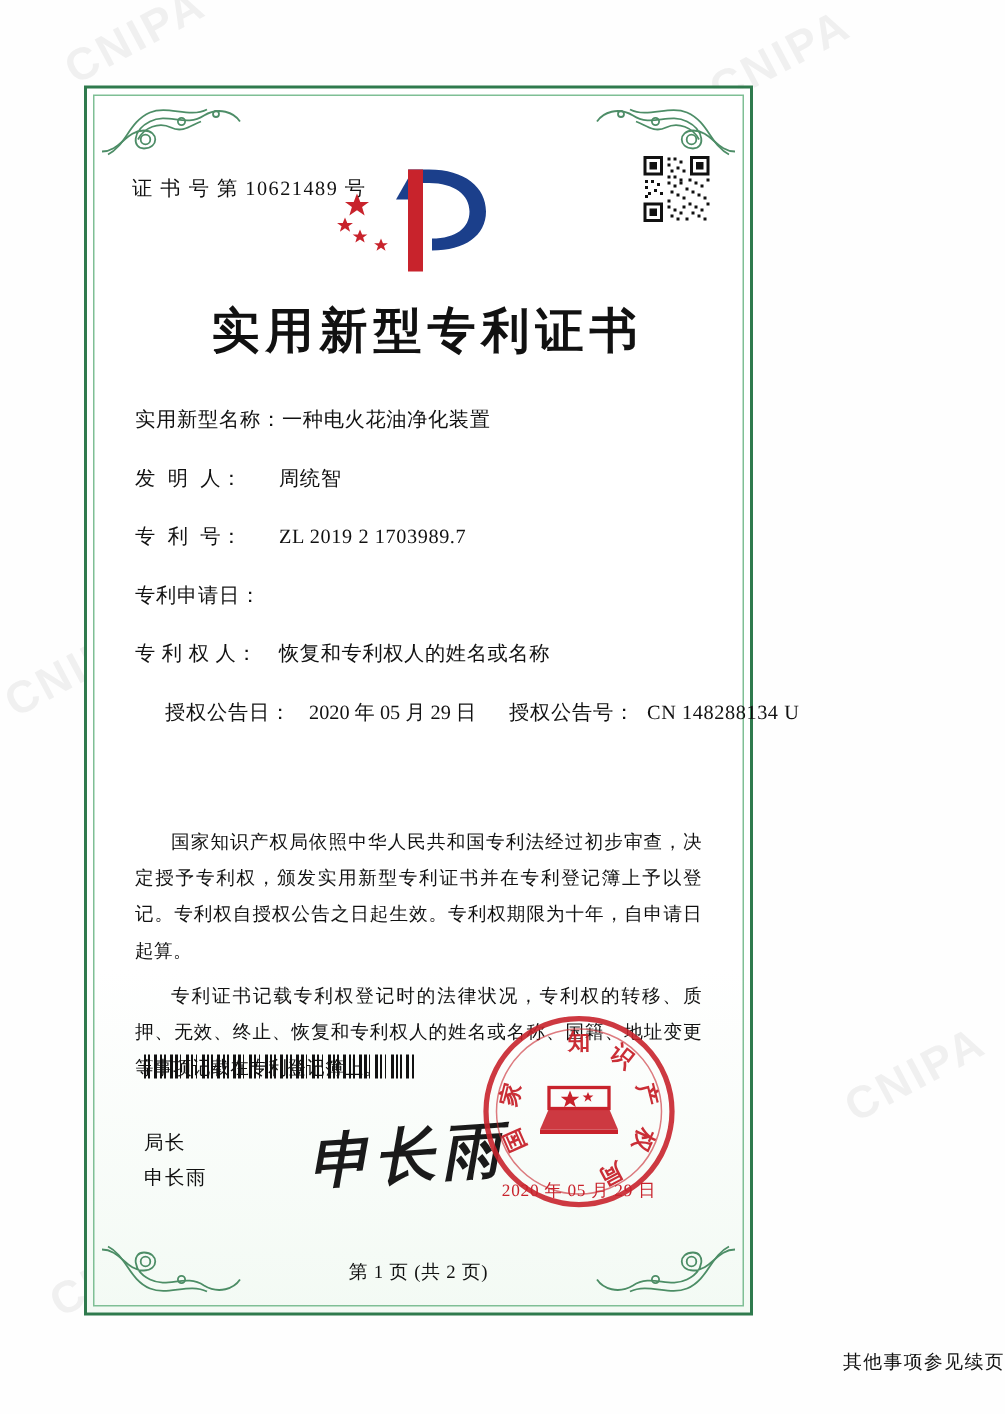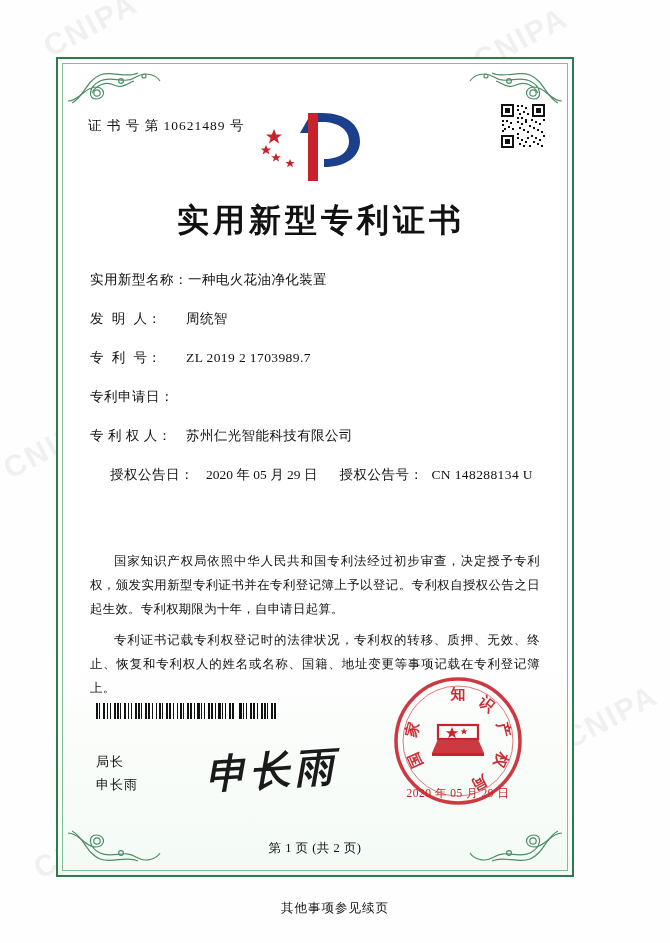--- a/index.html
+++ b/index.html
@@ -37,21 +37,21 @@
   .wm4 { top: 430px; left: 0px;   font-size: 30px; transform: rotate(-28deg); }
   .wm5 { top: 700px; left: 560px; font-size: 30px; transform: rotate(-28deg); }
   .wm6 { top: 830px; left: 30px;  font-size: 30px; transform: rotate(-28deg); }
   .wm7 { top: 560px; left: 245px; font-size: 30px; transform: rotate(-28deg); color: rgba(150,150,150,0.10); }
 
   
   .frame {
     position: absolute;
     left: 56px;
     top: 57px;
-    width: 518px;
+    width: 446px;
     height: 820px;
     border: 2px solid #2f7a4d;
     box-sizing: border-box;
     background: linear-gradient(180deg, #ffffff 0%, #ffffff 72%, #f3faf4 100%);
   }
   .frame-inner {
     position: absolute;
     inset: 4px;
     border: 1px solid #7fbf95;
   }
@@ -232,21 +232,21 @@
     text-align: center;
     font-size: 12.5px;
     letter-spacing: 0.5px;
   }
 
   
   .note {
     position: absolute;
     left: 0; right: 0;
     top: 900px;
-    text-align: center;
+    text-align: right;
     font-size: 12.5px;
     letter-spacing: 1px;
     color: #111;
   }
 </style>
 </head>
 <body>
 
 <div class="page">
 
@@ -399,21 +399,21 @@
       </div>
       <div class="field">
         <span class="label">专  利  号：</span>
         <span class="value">ZL 2019 2 1703989.7</span>
       </div>
       <div class="field">
         <span class="label">专利申请日：</span>
       </div>
       <div class="field">
         <span class="label">专 利 权 人：</span>
-        <span class="value">苏州仁光智能科技有限公司</span>
+        <span class="value">恢复和专利权人的姓名或名称</span>
       </div>
       <div class="field row-split">
         <span class="label">授权公告日：</span>
         <span style="flex:0 0 auto">2020 年 05 月 29 日</span>
         <span class="label2">授权公告号：</span>
         <span class="value2">CN 148288134 U</span>
       </div>
     </div>
 
     <div class="body-text">

